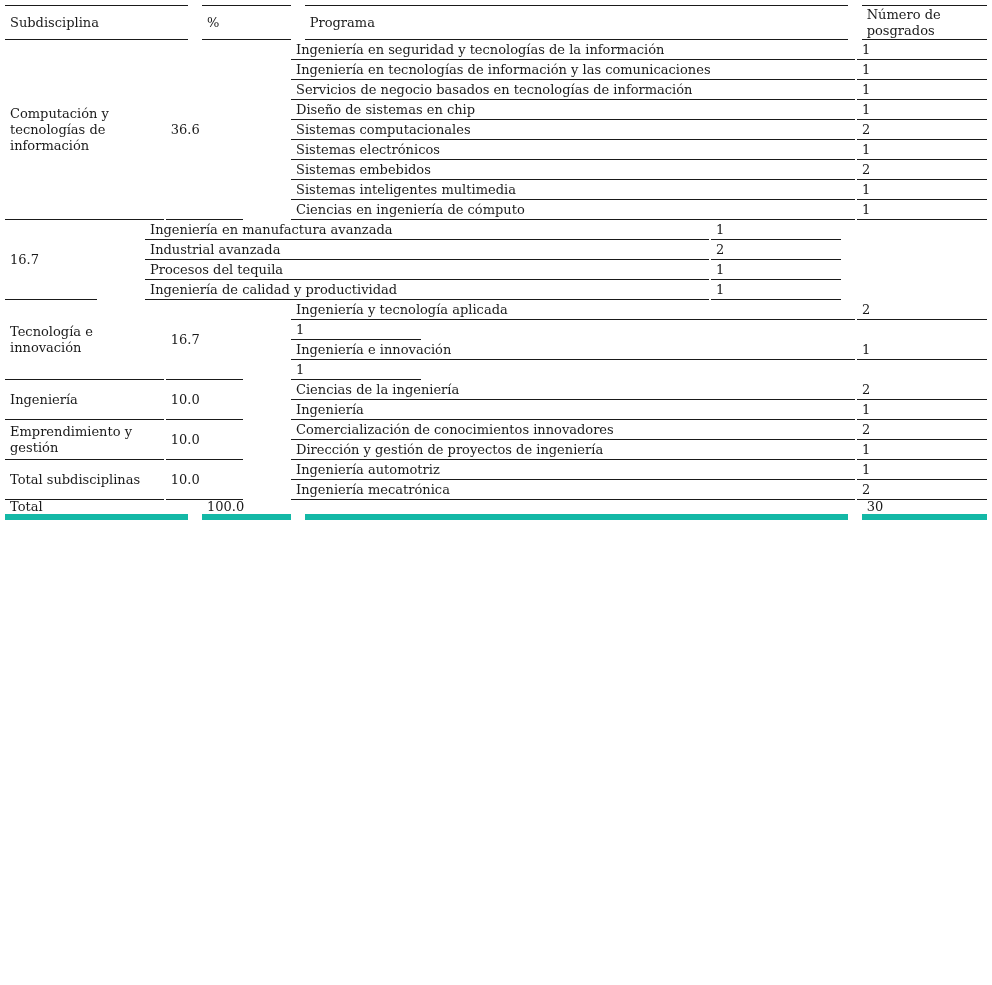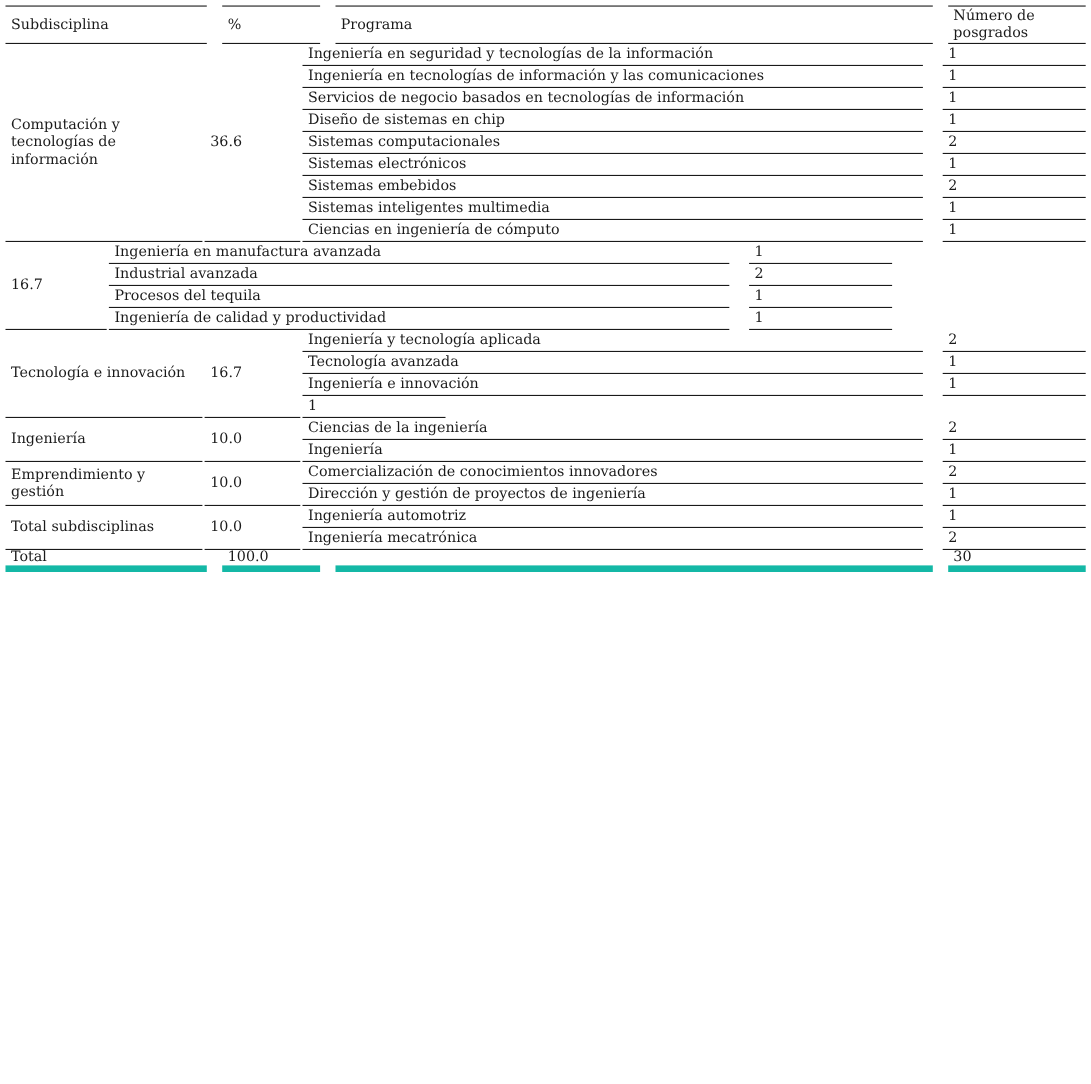--- a/index.html
+++ b/index.html
@@ -52,21 +52,22 @@
     }
     .group .g-cell {
       border-bottom: 1px solid #1a1a1a;
     }
     .sub-col {
       display: flex;
       flex-direction: column;
     }
     .prog-row {
       display: flex;
-      gap: 18px;
+      gap: 2px;
+      margin-left: 46px;
     }
     .prog-row .cell {
       height: 20px;
       border-bottom: 1px solid #1a1a1a;
     }
     .total .cell {
       height: 20px;
       border-bottom: 6px solid #14b8a6;
     }
   </style>
@@ -146,21 +147,20 @@
       </div>
       <div class="group">
         <div class="cell c1 g-cell">Tecnología e innovación</div>
         <div class="cell c2 g-cell">16.7</div>
         <div class="sub-col">
           <div class="prog-row">
             <div class="cell c3">Ingeniería y tecnología aplicada</div>
             <div class="cell c4">2</div>
           </div>
           <div class="prog-row">
-            <div class="cell c3">Tecnología avanzada</div>
             <div class="cell c4">1</div>
           </div>
           <div class="prog-row">
             <div class="cell c3">Ingeniería e innovación</div>
             <div class="cell c4">1</div>
           </div>
           <div class="prog-row">
             <div class="cell c4">1</div>
           </div>
         </div>

